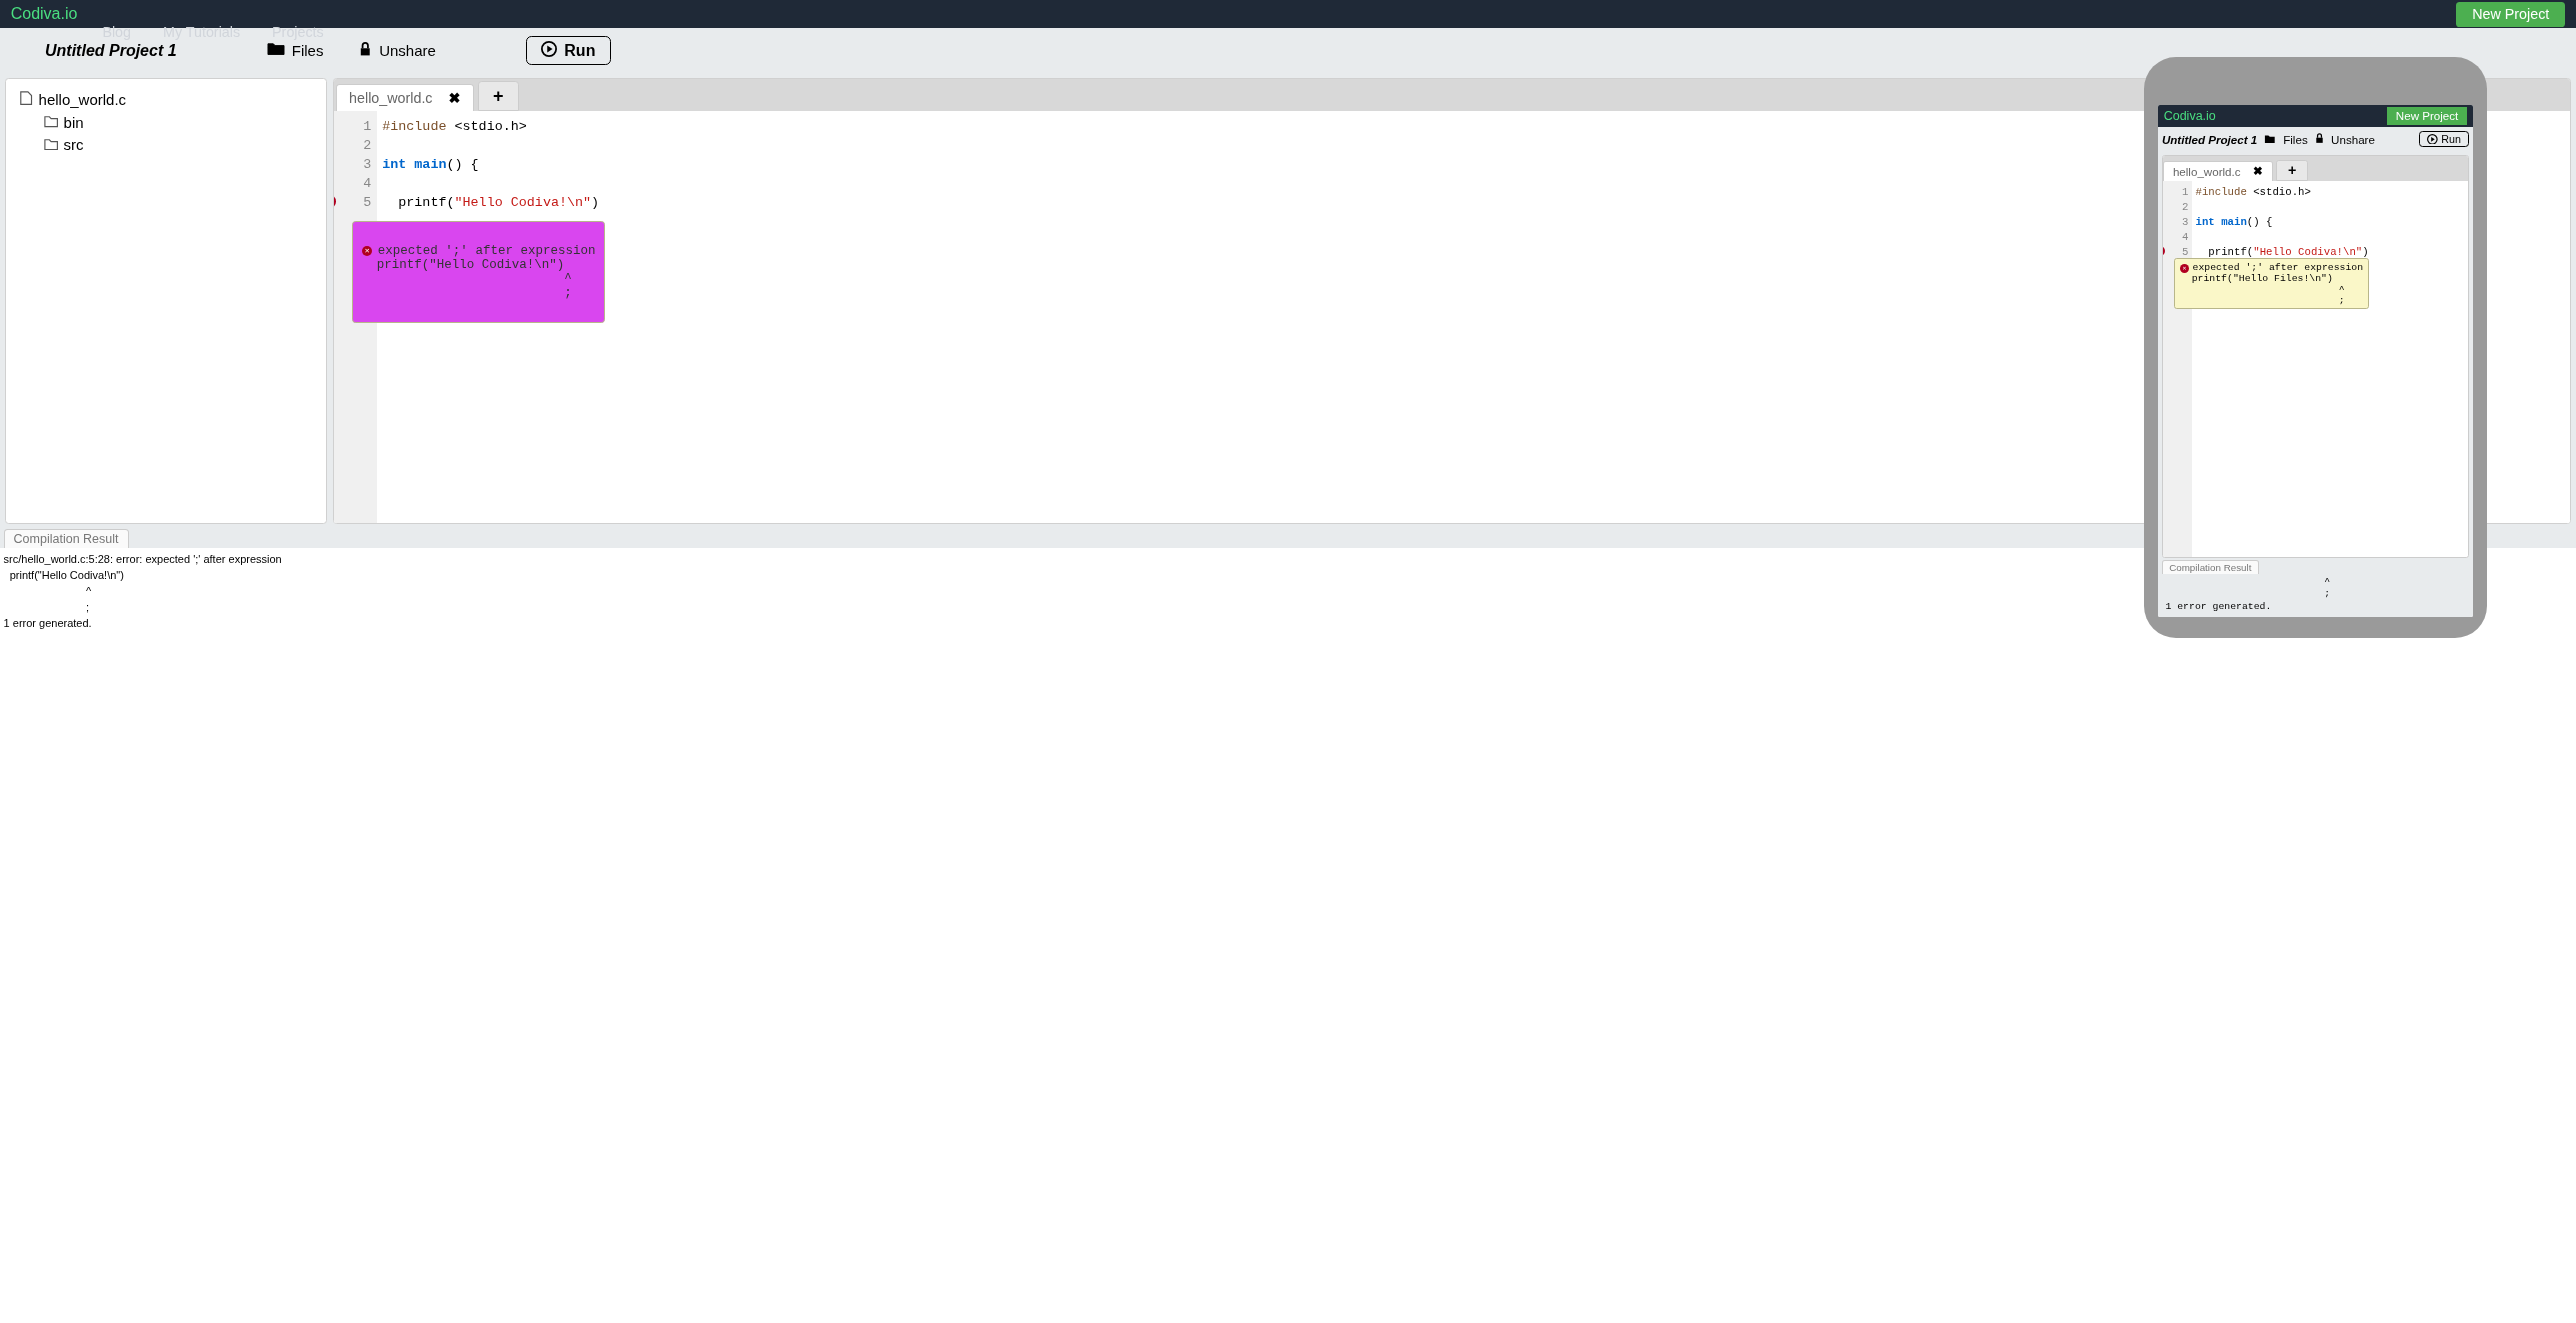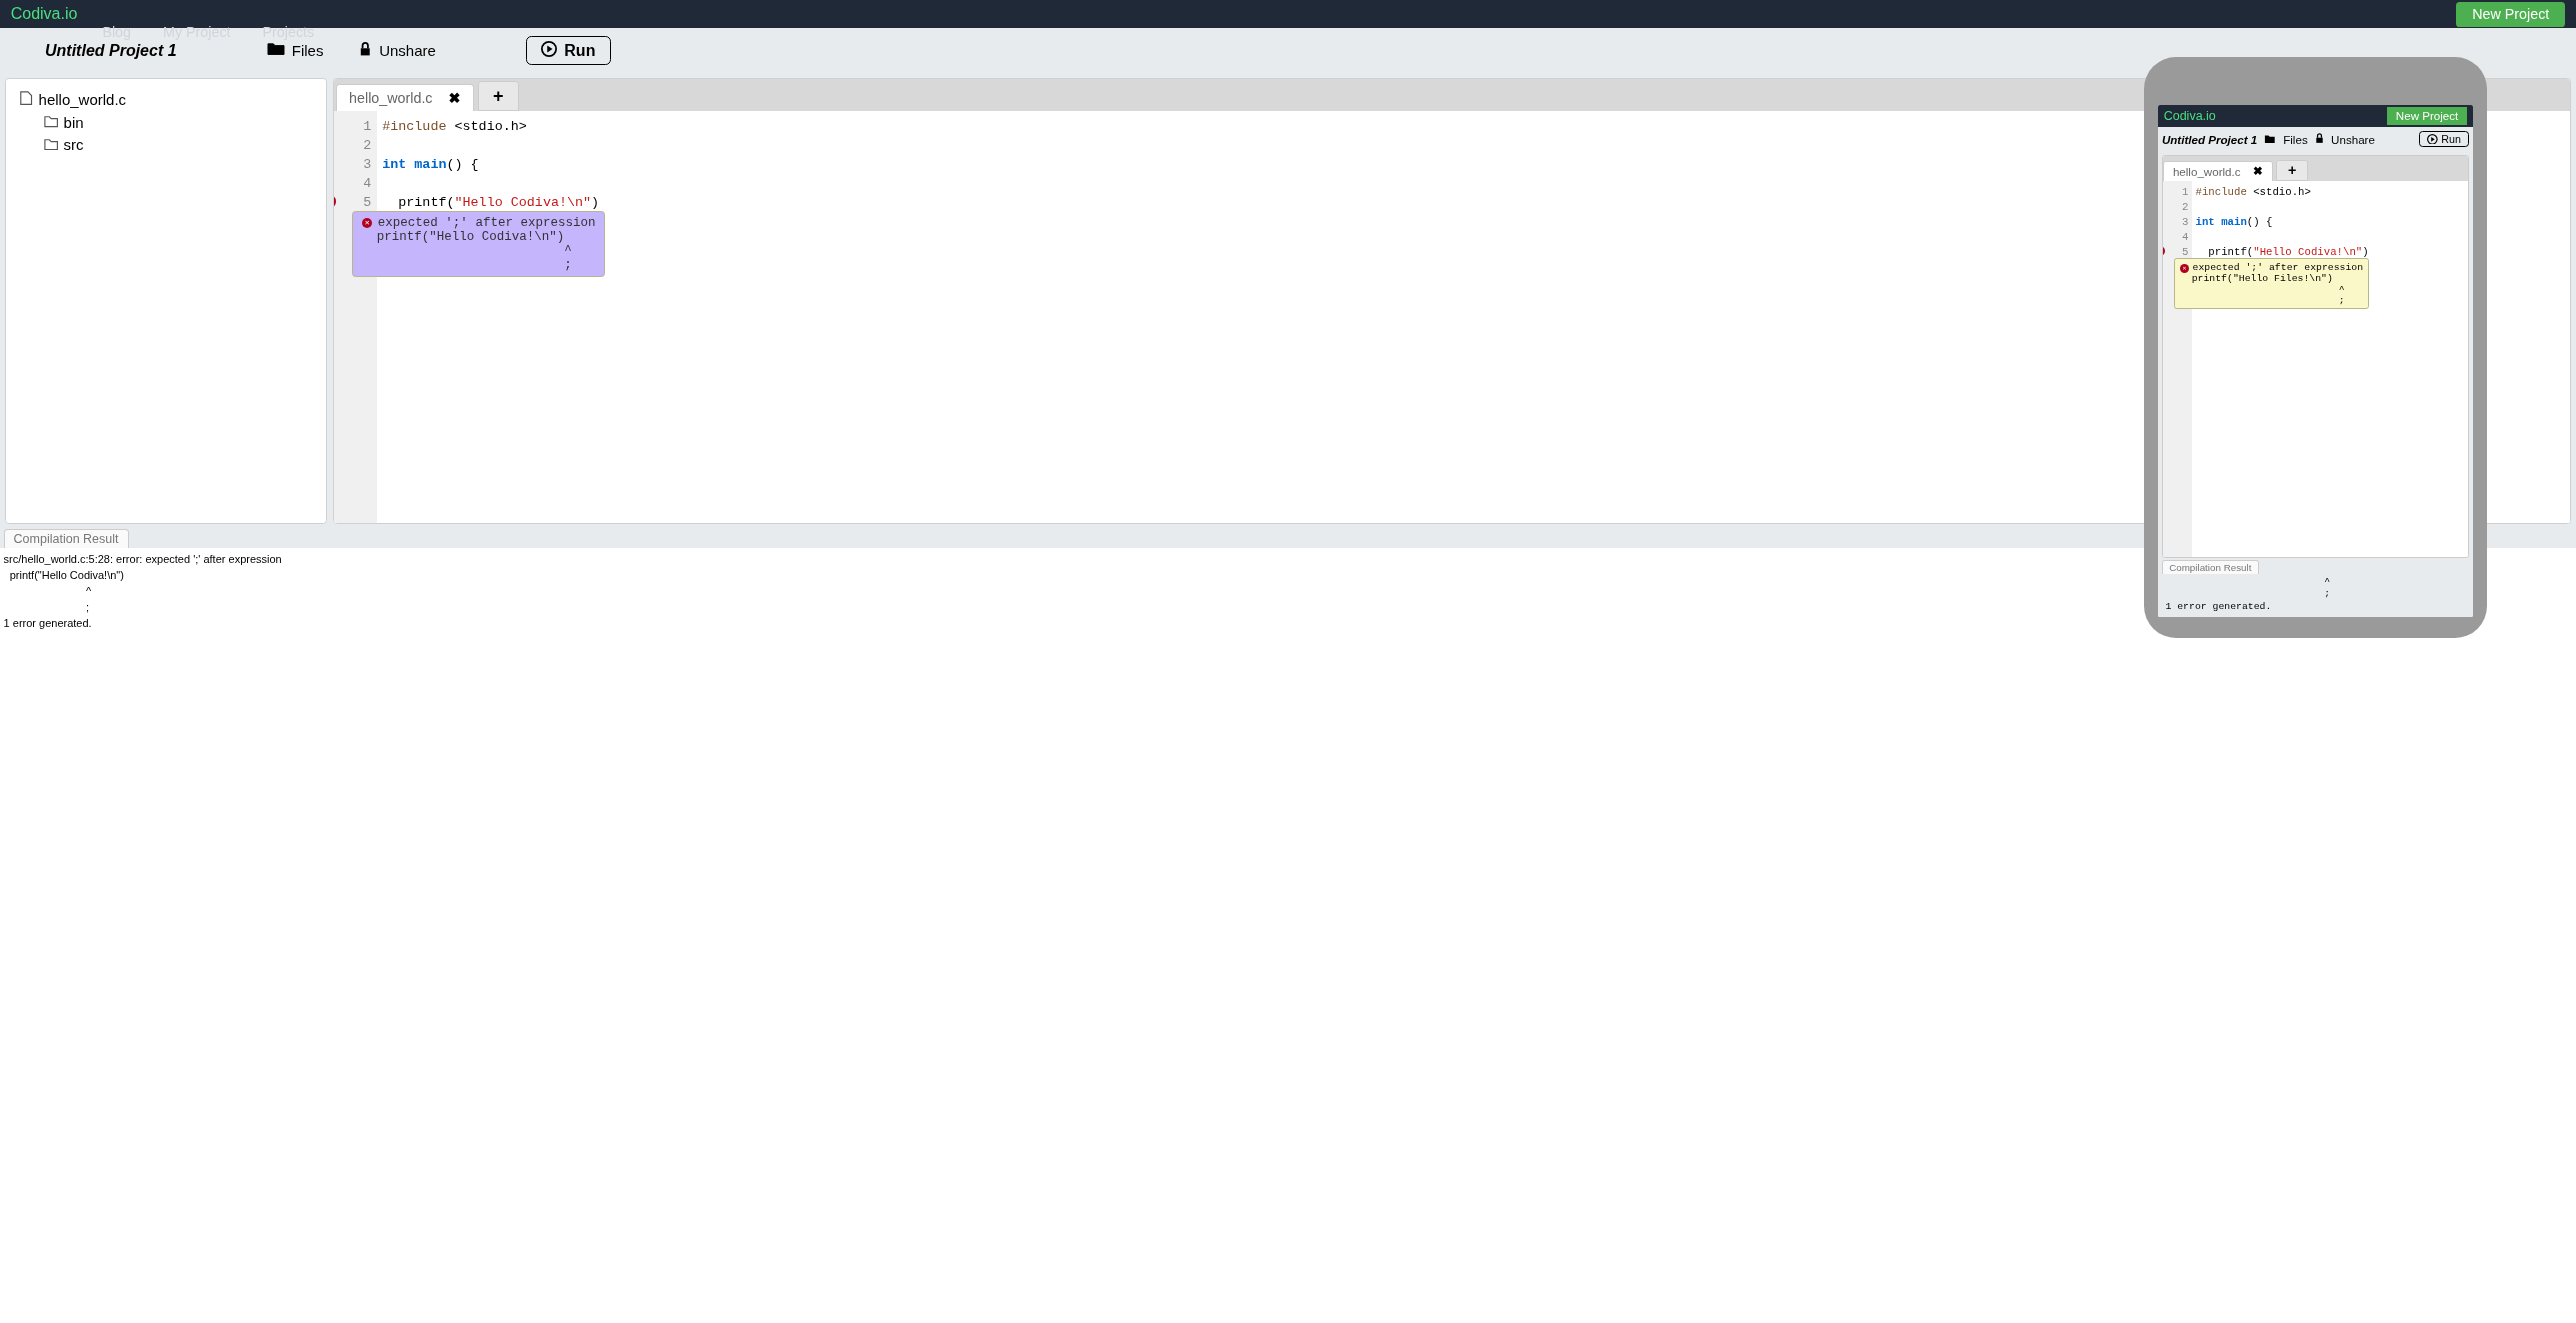--- a/index.html
+++ b/index.html
@@ -35,21 +35,21 @@
 .code-area { flex: 1; display: flex; font-family: "Courier New", monospace; font-size: 13.4px; background: #fff; position: relative; }
 .gutter { width: 43px; background: #f0f0f0; text-align: right; padding: 5.4px 5.4px 0 0; color: #888; line-height: 19px; position: relative; }
 .gutter-line { height: 19px; position: relative; }
 .err-dot { position: absolute; left: -10.7px; top: 2.7px; width: 12.5px; height: 12.5px; background: #b00020; border-radius: 50%; display: flex; align-items: center; justify-content: center; color: #fff; font-size: 9px; font-weight: 700; }
 .code-lines { padding: 5.4px 0 0 5.4px; line-height: 19px; }
 .code-lines .kw { color: #0066cc; font-weight: 600; }
 .code-lines .str { color: #c41a16; }
 .code-lines .pre { color: #7a4f2a; }
 
 
-.err-tip { position: absolute; left: 18px; top: 100px; background: #c4b5fd; border: 1.8px solid #b8b68a; border-radius: 3.6px; padding: 4px 9px; font-family: "Courier New", monospace; font-size: 12.5px; white-space: pre; color: #333; z-index: 5; }
+.err-tip { position: absolute; left: 18px; top: 110px; background: #d946ef; border: 1.8px solid #b8b68a; border-radius: 3.6px; padding: 22px 9px; font-family: "Courier New", monospace; font-size: 12.5px; white-space: pre; color: #333; z-index: 5; }
 .err-tip .tip-dot { display: inline-block; width: 10.7px; height: 10.7px; background: #b00020; border-radius: 50%; color: #fff; font-size: 8px; text-align: center; line-height: 10.7px; margin-right: 5.4px; vertical-align: middle; }
 
 
 .comp-tabbar { background: #e8ebed; padding: 0 3.6px; }
 .comp-tab { display: inline-block; background: #fafafa; border: 0.9px solid #ccc; border-bottom: none; padding: 1.8px 9px; font-size: 12.5px; color: #777; border-radius: 3.6px 3.6px 0 0; }
 .comp-output { font-family: Liberation Sans, sans-serif; font-size: 11px; white-space: pre; padding: 3.6px 3.6px 36px 3.6px; line-height: 16px; }
 
 
 .mobile-frame { position: absolute; right: 89px; top: 57px; width: 343px; height: 581px; background: #9a9a9a; border-radius: 32px; padding: 48px 14.3px 21.5px 14.3px; z-index: 20; }
 .mobile-screen { background: #fff; width: 100%; height: 100%; border-radius: 1.8px; display: flex; flex-direction: column; overflow: hidden; }
@@ -81,21 +81,21 @@
 
 
 .ico { display: inline-block; }
 </style>
 </head>
 <body>
 
 <div class="topnav">
   <span class="logo">Codiva.io</span>
   <span class="nav-link">Blog</span>
-  <span class="nav-link">My Project</span>
+  <span class="nav-link">My Tutorials</span>
   <span class="nav-link">Projects</span>
   <span class="topnav-spacer"></span>
   <button class="new-project-btn">New Project</button>
 </div>
 
 <div class="toolbar">
   <span class="project-title">Untitled Project 1</span>
   <span class="toolbar-item">
     <span class="ico">
       <svg width="18" height="14.3" viewBox="0 0 20 16">

